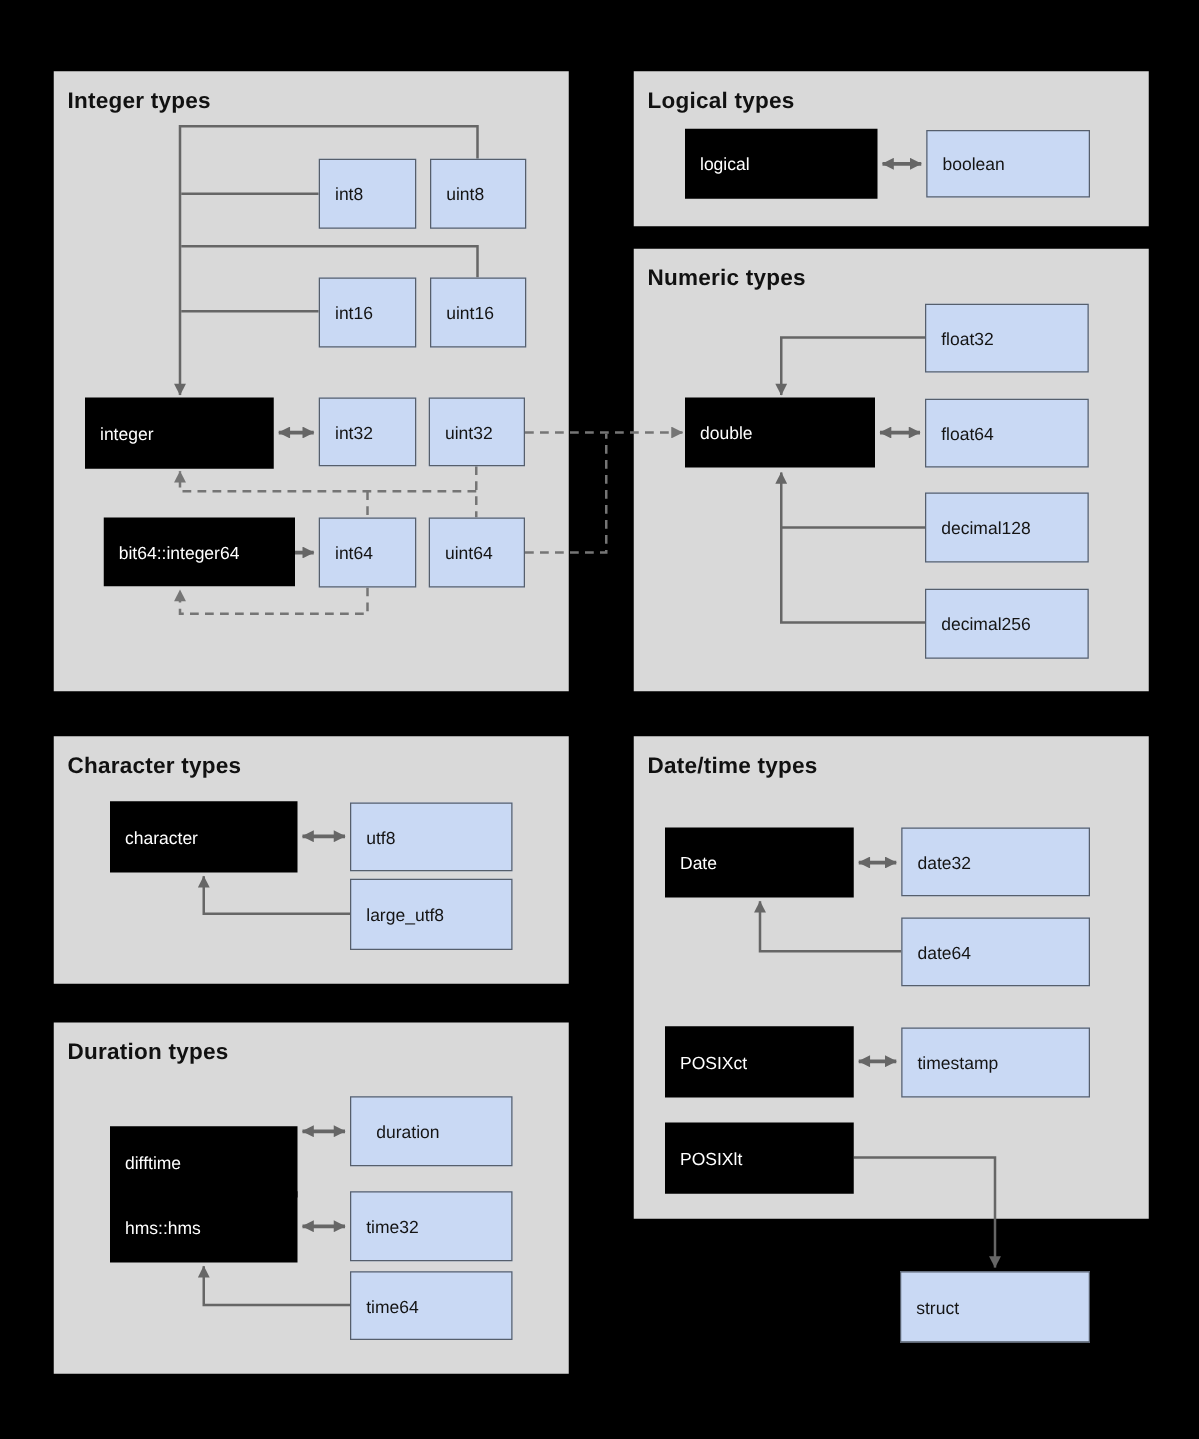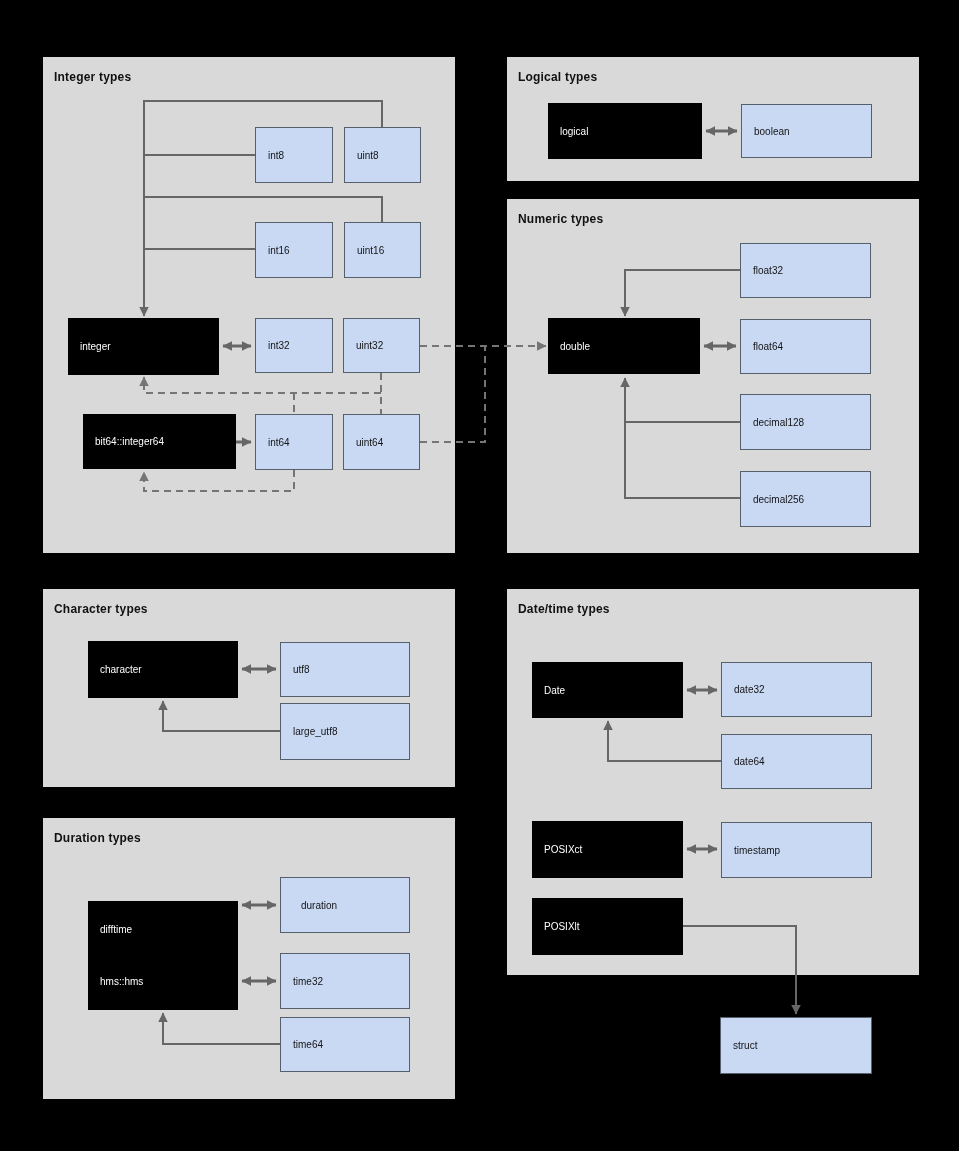--- a/index.html
+++ b/index.html
@@ -13,26 +13,26 @@
     --connector:#666666;
     --connector-dashed:#757575;
   }
   html,body{margin:0;padding:0;background:var(--background);}
   .canvas{
     position:relative;width:959px;height:1151px;background:var(--background);
     font-family:"Liberation Sans",sans-serif;overflow:hidden;
   }
   .panel{position:absolute;background:var(--panel-bg);}
   .panel-title{
-    position:absolute;left:11px;top:13px;font-size:12px;font-weight:700;
+    position:absolute;left:11px;top:13px;font-size:18px;font-weight:700;
     color:var(--title-text);letter-spacing:.2px;white-space:nowrap;
   }
   .node{
     position:absolute;display:flex;align-items:center;box-sizing:border-box;
-    padding-left:12px;font-size:10px;white-space:nowrap;
+    padding-left:12px;font-size:14px;white-space:nowrap;
   }
   .node.r{background:var(--r-type-bg);color:var(--r-type-text);}
   .node.a{background:var(--arrow-type-bg);color:#141414;border:1.5px solid var(--arrow-type-border);}
   svg.wires{position:absolute;left:0;top:0;pointer-events:none;}
   .w2{stroke:var(--connector);stroke-width:2;fill:none;}
   .w3{stroke:var(--connector);stroke-width:3;fill:none;}
   .wd{stroke:var(--connector-dashed);stroke-width:2;fill:none;stroke-dasharray:7 5;}
   .mk{fill:var(--connector);}
   .mkd{fill:var(--connector-dashed);}
 </style>

